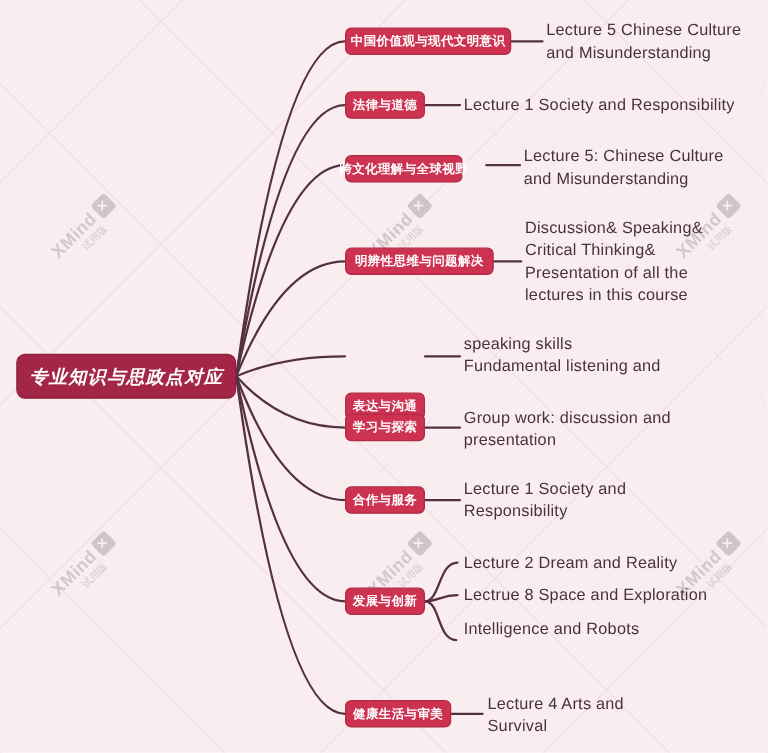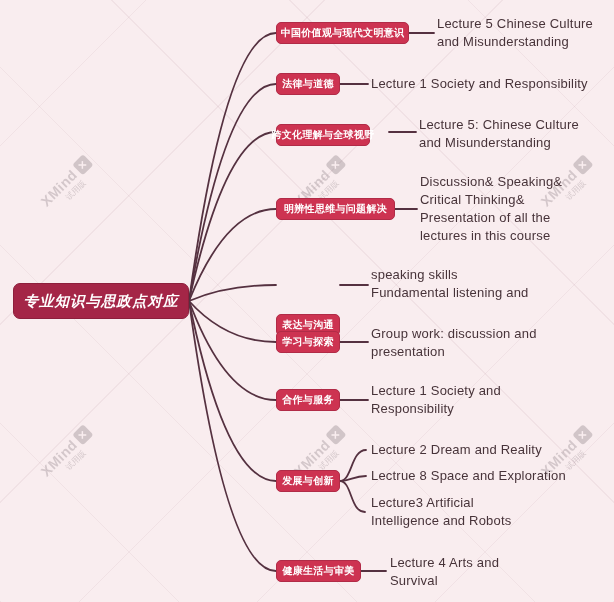--- a/index.html
+++ b/index.html
@@ -197,21 +197,20 @@
     <div>Lecture 1  Society and</div>
     <div>Responsibility</div>
   </div>
   <div class="note" style="left:371px;top:441px;">
     <div>Lecture 2 Dream and Reality</div>
   </div>
   <div class="note" style="left:371px;top:467px;">
     <div>Lectrue 8 Space and Exploration</div>
   </div>
   <div class="note" style="left:371px;top:494px;">
-    <div>Lecture3 Artificial</div>
     <div>Intelligence and Robots</div>
   </div>
   <div class="note" style="left:390px;top:554px;">
     <div>Lecture 4 Arts and</div>
     <div>Survival</div>
   </div>
 
 </div>
 
 </body></html>

